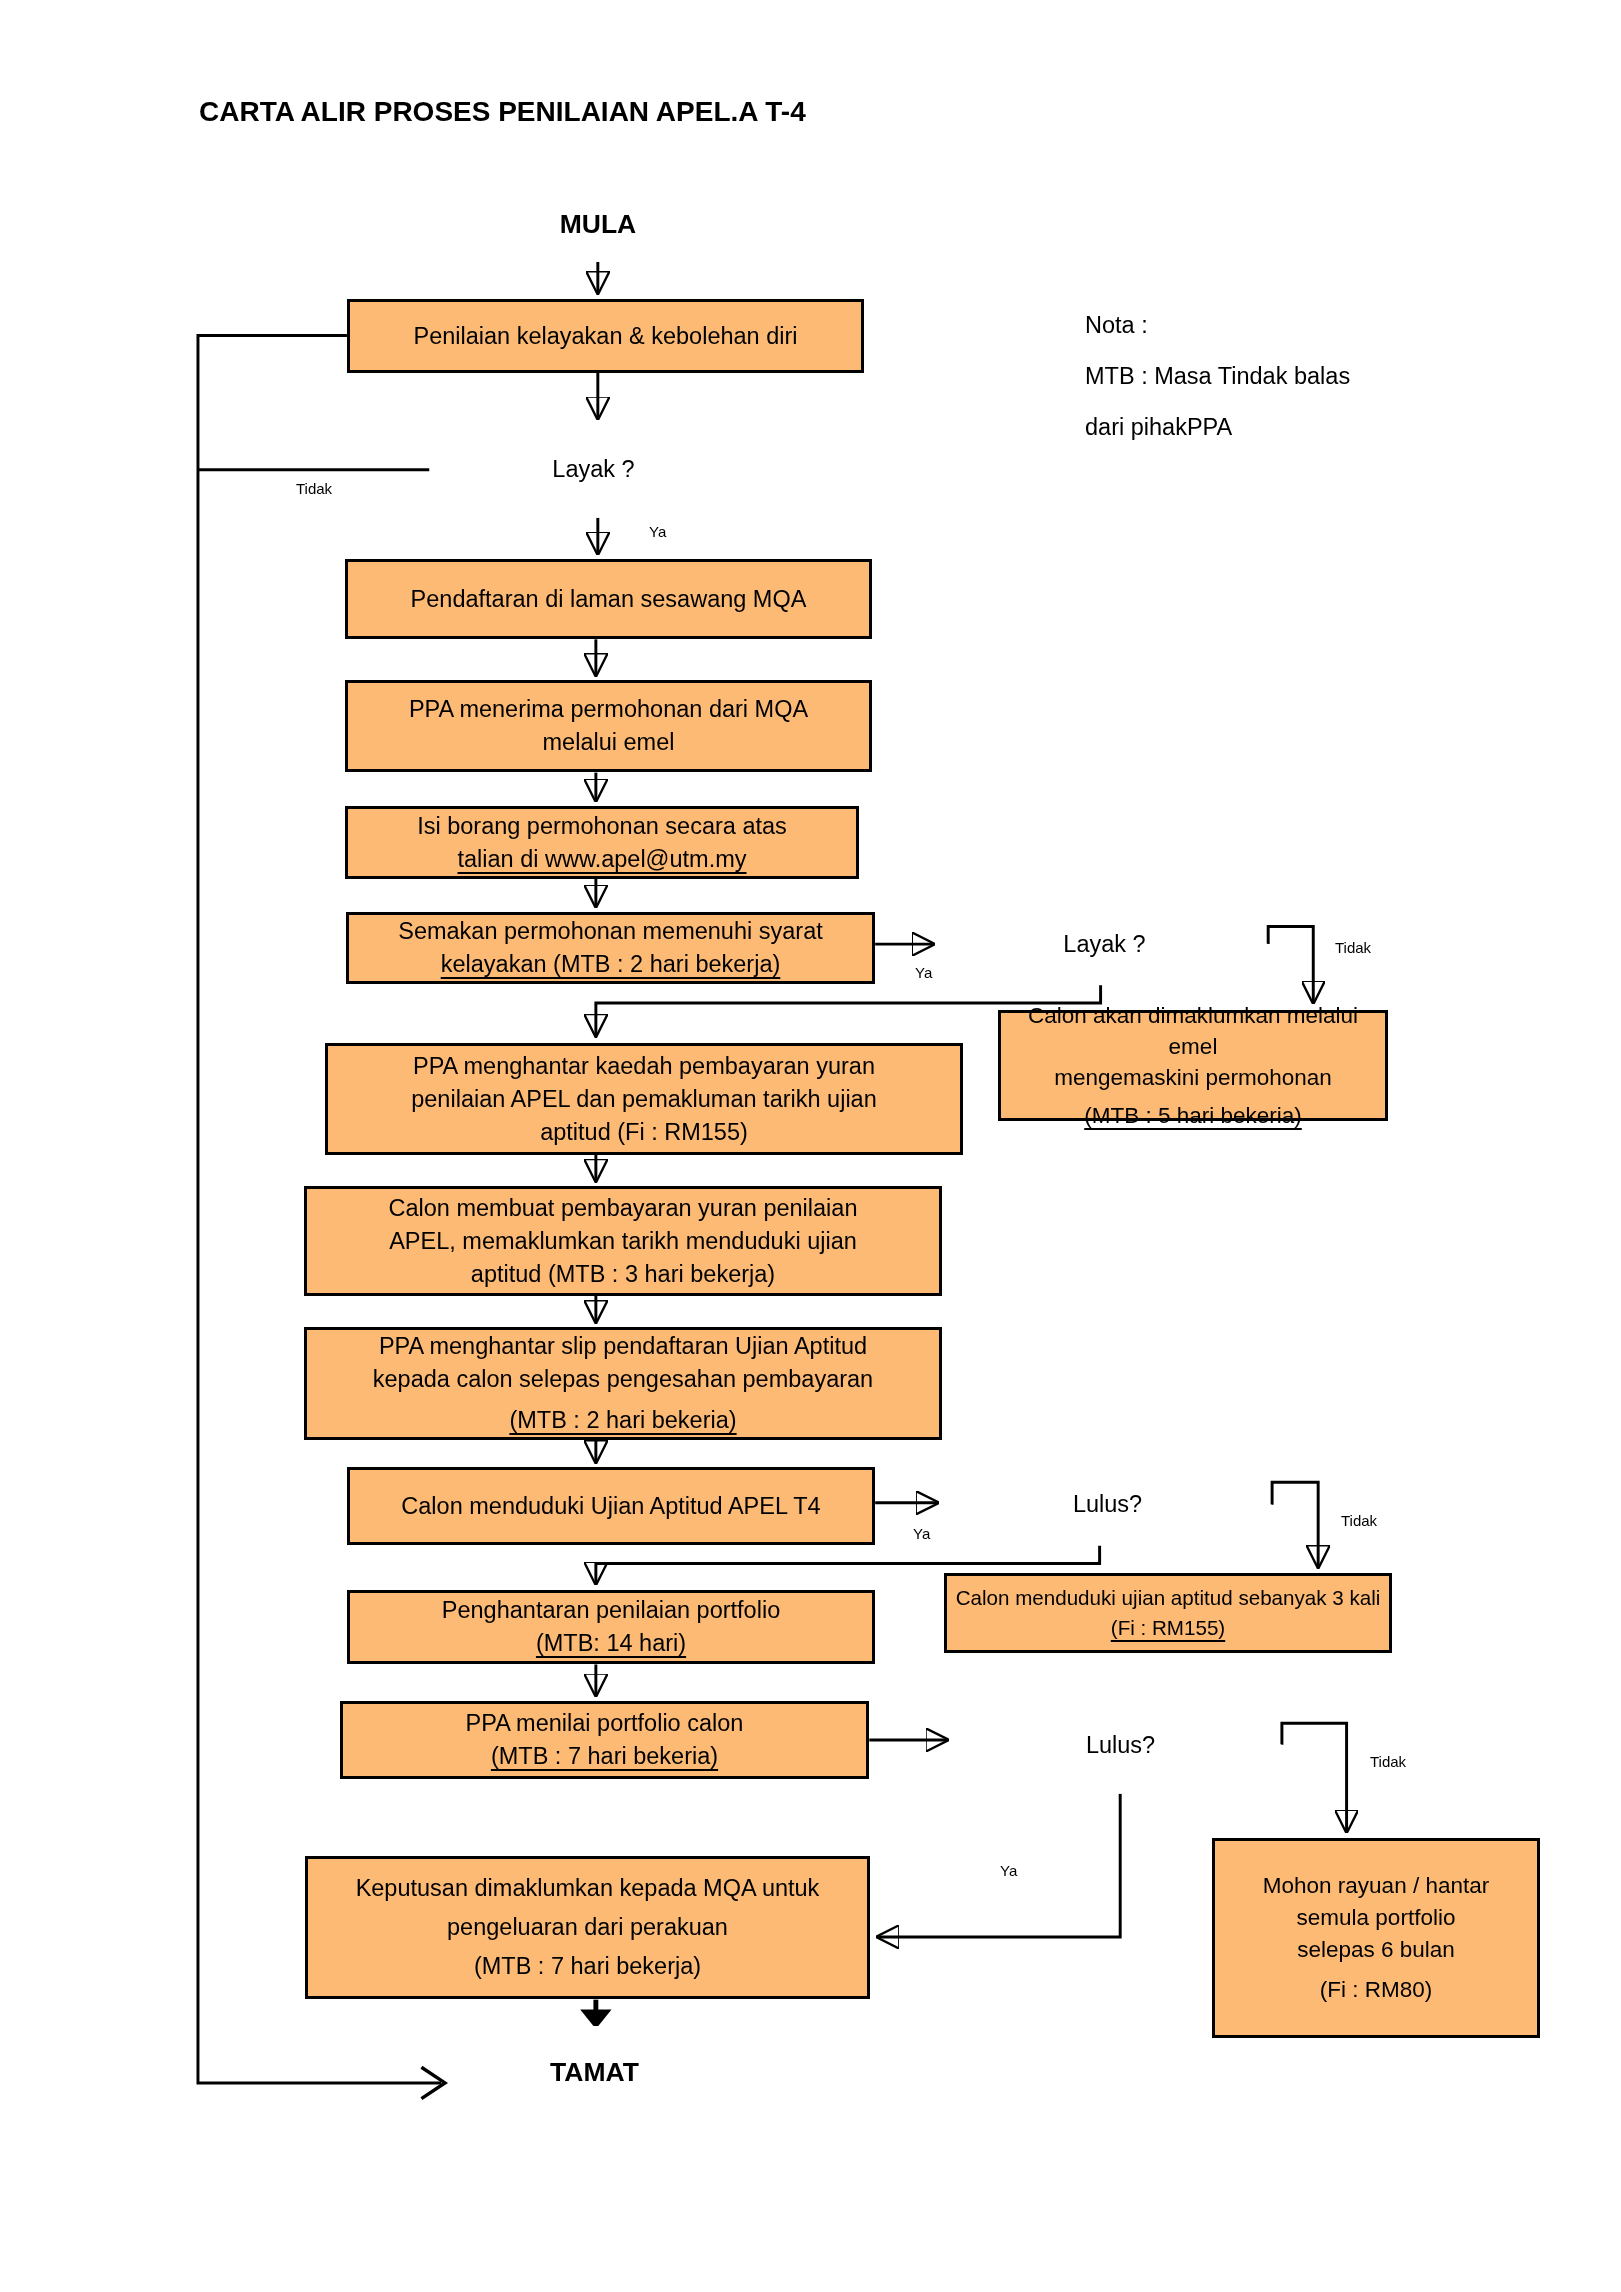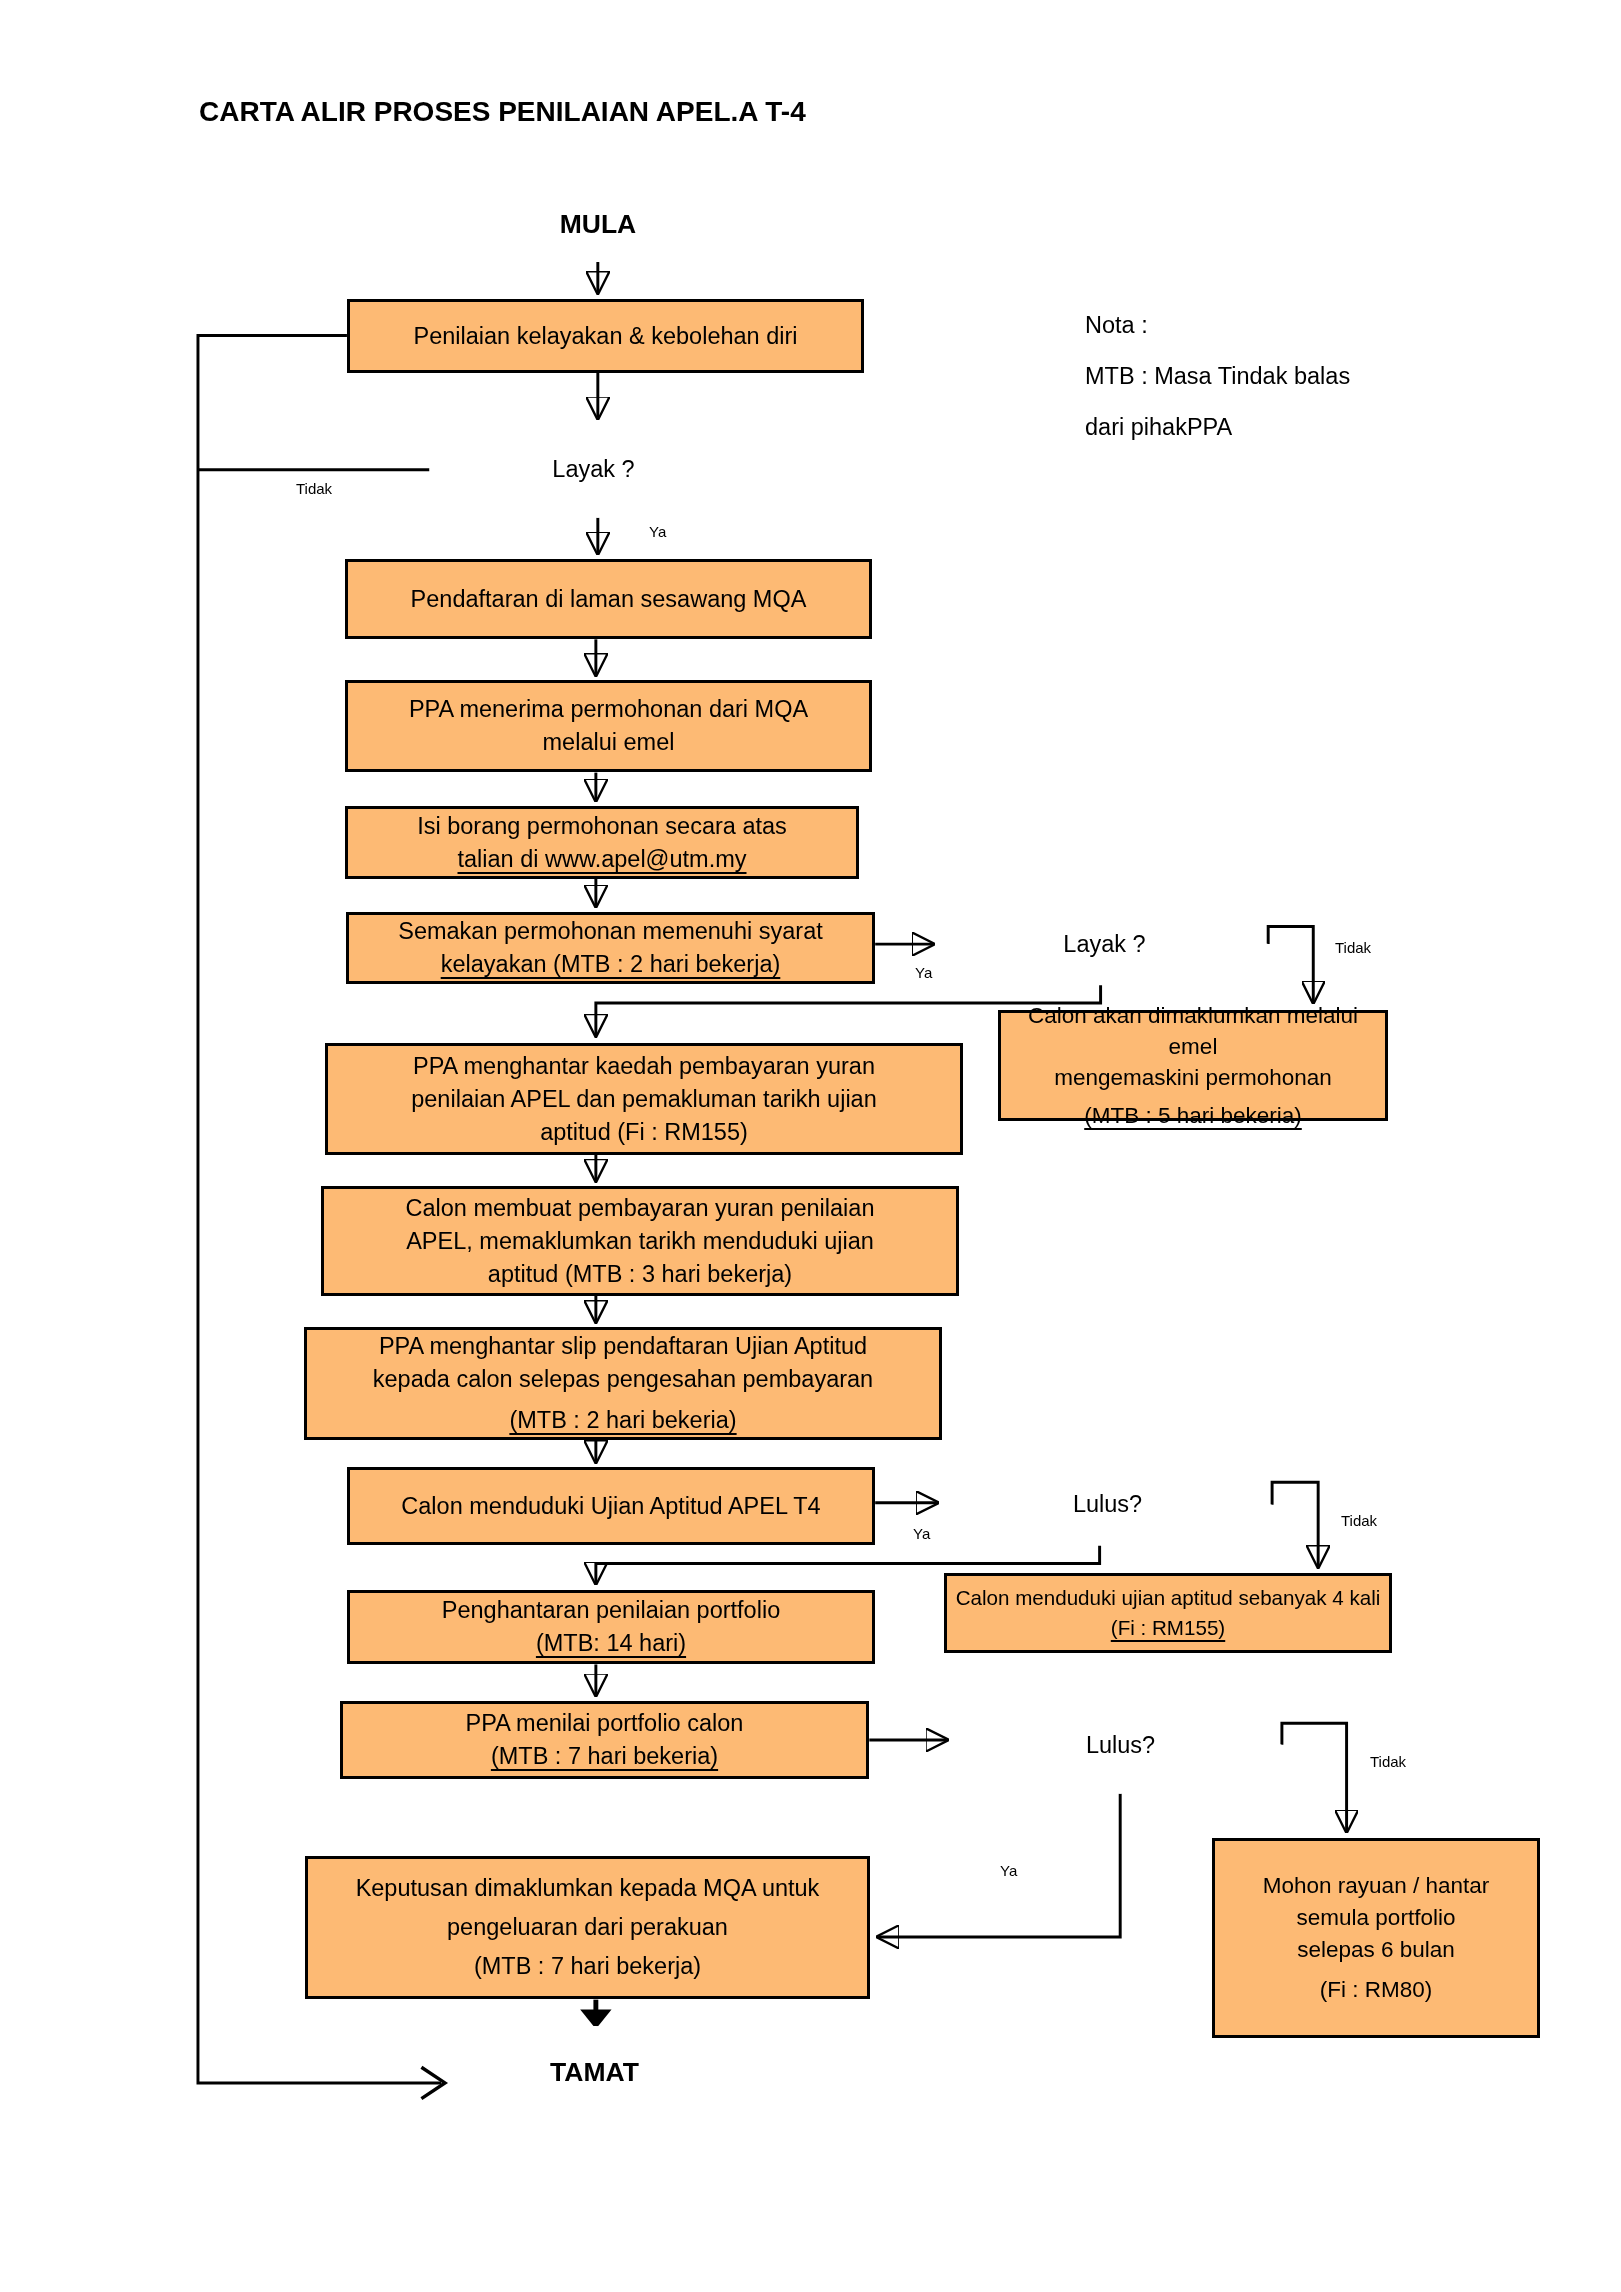--- a/index.html
+++ b/index.html
@@ -50,21 +50,21 @@
   .u { text-decoration: underline; text-underline-offset: 4.9px; }
   .gap { margin-top: 7.8px; }
 
   #b1  { left: 347px; top: 299px;  width: 517px; height: 74px; }
   #b2  { left: 345px; top: 559px;  width: 527px; height: 80px; }
   #b3  { left: 345px; top: 680px;  width: 527px; height: 92px; }
   #b4  { left: 345px; top: 806px;  width: 514px; height: 73px; }
   #b5  { left: 346px; top: 912px;  width: 529px; height: 72px; }
   #bca { left: 998px; top: 1010px; width: 390px; height: 111px; font-size: 22.5px; line-height: 31px; }
   #b6  { left: 304px; top: 1043px; width: 638px; height: 112px; margin-left: 21px; }
-  #b7  { left: 304px; top: 1186px; width: 638px; height: 110px; margin-left: 17px; }
+  #b7  { left: 304px; top: 1186px; width: 638px; height: 110px; }
   #b8  { left: 304px; top: 1327px; width: 638px; height: 113px; }
   #b9  { left: 347px; top: 1467px; width: 528px; height: 78px; }
   #b10 { left: 944px; top: 1573px; width: 448px; height: 80px; font-size: 20.6px; line-height: 30px; }
   #b11 { left: 347px; top: 1590px; width: 528px; height: 74px; }
   #b12 { left: 340px; top: 1701px; width: 529px; height: 78px; }
   #b13 { left: 1212px; top: 1838px; width: 328px; height: 200px; font-size: 22.5px; line-height: 32px; }
   #b14 { left: 305px; top: 1856px; width: 565px; height: 143px; line-height: 39px; }
 
   #d1-label { left: 429px;  top: 421px;  width: 329px; height: 96px; }
   #d2-label { left: 941px;  top: 903px;  width: 327px; height: 82px; }
@@ -203,21 +203,21 @@
     <div>PPA menghantar slip pendaftaran Ujian Aptitud</div>
     <div>kepada calon selepas pengesahan pembayaran</div>
     <div class="u gap">(MTB : 2 hari bekeria)</div>
   </div>
 
   <div class="abs pbox" id="b9">
     <div>Calon menduduki Ujian Aptitud APEL T4</div>
   </div>
 
   <div class="abs pbox" id="b10">
-    <div>Calon menduduki ujian aptitud sebanyak 4 kali</div>
+    <div>Calon menduduki ujian aptitud sebanyak 3 kali</div>
     <div class="u">(Fi : RM155)</div>
   </div>
 
   <div class="abs pbox" id="b11">
     <div>Penghantaran penilaian portfolio</div>
     <div class="u">(MTB: 14 hari)</div>
   </div>
 
   <div class="abs pbox" id="b12">
     <div>PPA menilai portfolio calon</div>

